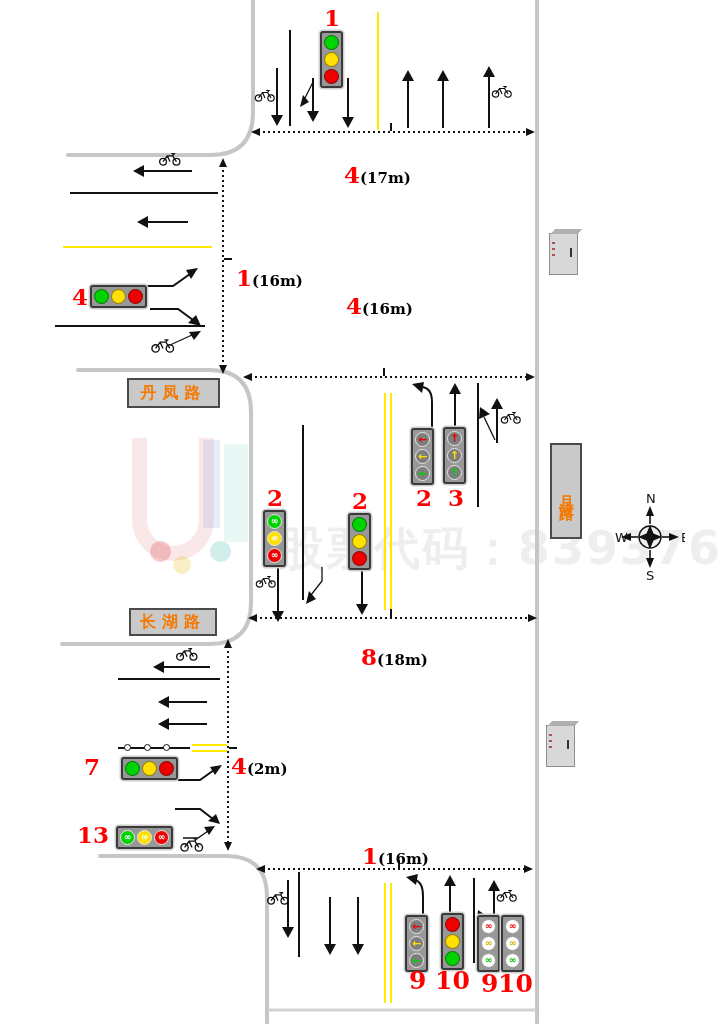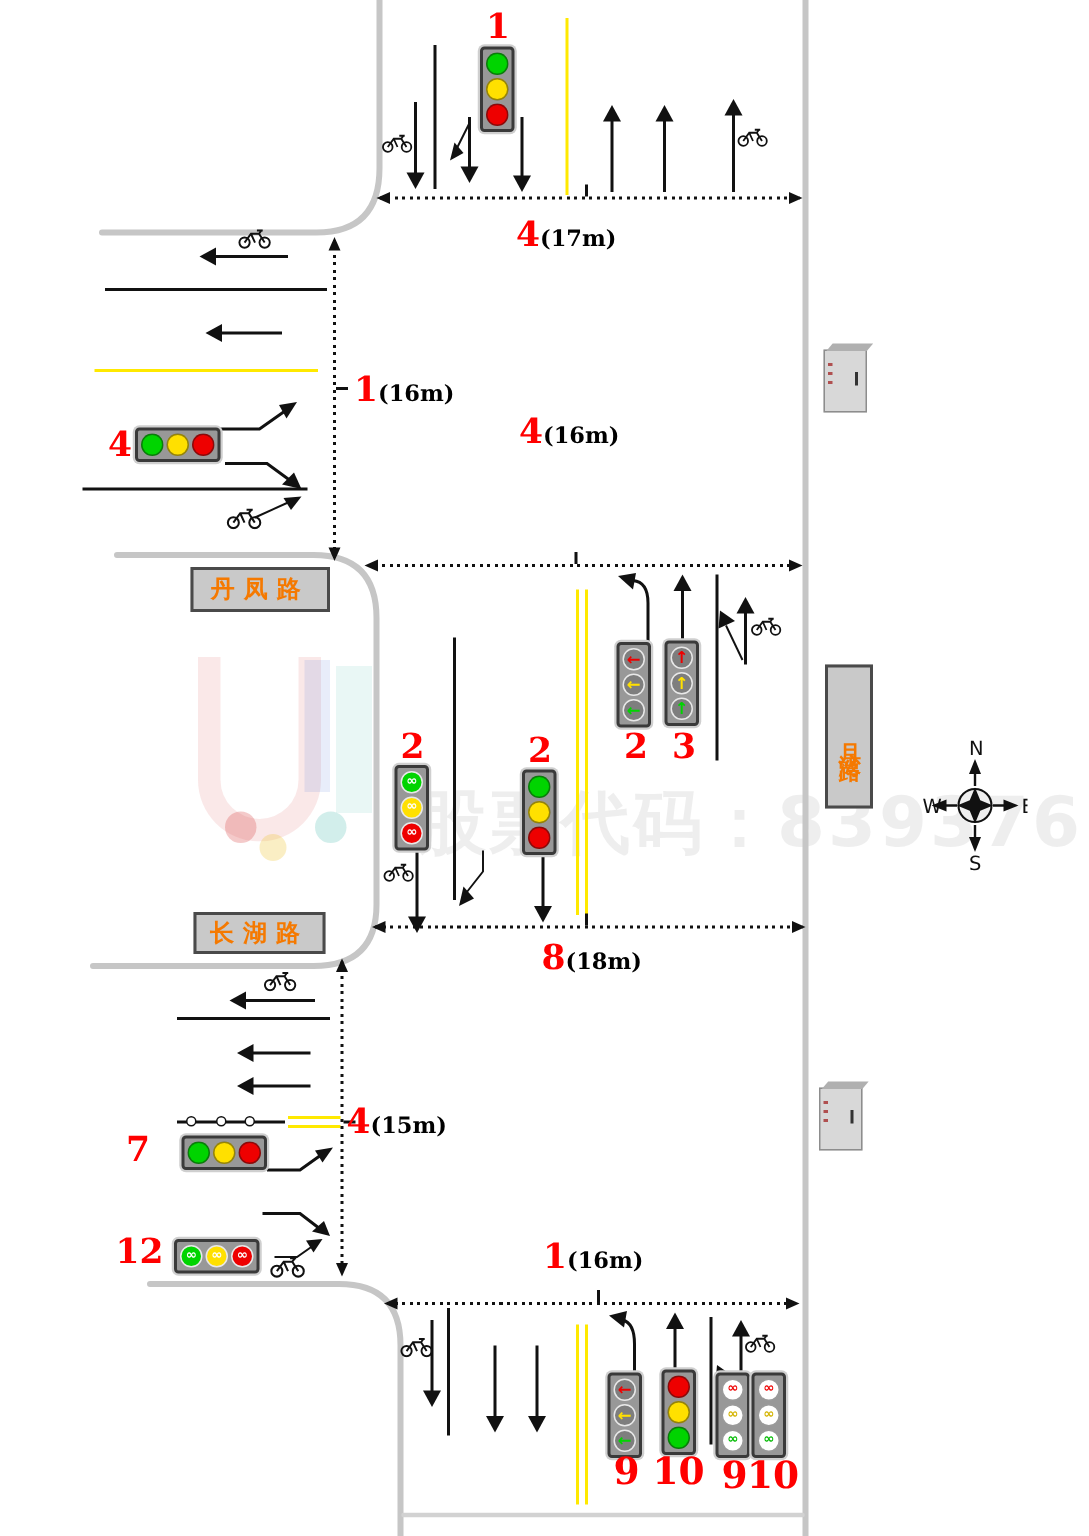--- a/index.html
+++ b/index.html
@@ -46,21 +46,21 @@
           padding:2px;border-radius:3px;box-shadow:0 0 0 1.5px #cfcfcf;z-index:5;}
   .signal.v{flex-direction:column;}
   .signal.h{flex-direction:row;}
   .lens{width:15px;height:15px;display:flex;align-items:center;justify-content:center;}
   .lens-core{width:15px;height:15px;border-radius:50%;box-sizing:border-box;display:flex;
              align-items:center;justify-content:center;line-height:1;
              font-family:"DejaVu Sans",sans-serif;font-weight:bold;}
   .sig-label{position:absolute;color:#ff0000;font:bold 23px "DejaVu Serif",serif;z-index:6;}
   .sig-label.big{font-size:25px;}
   
-  .meas{position:absolute;white-space:nowrap;font-family:"DejaVu Serif",serif;font-weight:bold;z-index:6;}
+  .meas{position:absolute;white-space:nowrap;font-family:"DejaVu Serif",serif;font-weight:bold;z-index:6;margin-top:18px;}
   .meas .num{color:#ff0000;font-size:23px;}
   .meas .dim{color:#000;font-size:15px;}
   
   .road-label{position:absolute;background:#c9c9c9;border:2px solid #4a4a4a;color:#f57900;
               font-weight:bold;font-size:16px;display:flex;align-items:center;justify-content:center;
               z-index:6;font-family:"DejaVu Sans",sans-serif;}
   .road-label.vert{writing-mode:vertical-rl;letter-spacing:5px;font-size:15px;}
   
   .cabinet{position:absolute;width:27px;height:40px;background:#d8d8d8;border:1px solid #8d8d8d;z-index:5;}
   .cabinet::before{content:"";position:absolute;top:-5px;left:3px;width:100%;height:5px;background:#b0b0b0;transform:skewX(-40deg);}
@@ -315,21 +315,21 @@
   <div class="barrier-dot" style="left:163px;top:744px;"></div>
   <div class="yline-h" style="left:192px;top:744px;width:35px;"></div>
   <div class="yline-h" style="left:192px;top:750px;width:35px;"></div>
 
   <div class="dash-v" style="left:227px;top:641px;height:208px;">
     <i class="dv-t"></i>
       <i class="dv-b"></i>
   </div>
   <div class="tick-h" style="left:229px;top:747px;"></div>
   <div class="meas" style="left:231px;top:734px;">
-    <span class="num">4</span><span class="dim">(15m)</span>
+    <span class="num">4</span><span class="dim">(2m)</span>
   </div>
 
   <div class="sig-label" style="left:84px;top:753px;">7</div>
   <div class="signal h" style="left:121px;top:757px;">
       <span class="lens">
         <span class="lens-core" style="background: rgb(0, 212, 0); border: 1px solid rgba(20, 20, 20, 0.45);"></span>
       </span>
       <span class="lens">
         <span class="lens-core" style="background: rgb(255, 224, 0); border: 1px solid rgba(20, 20, 20, 0.45);"></span>
       </span>
@@ -340,21 +340,21 @@
   <svg class="es" style="left:176px;top:762px;" width="48" height="22" viewBox="0 0 48 22">
     <path class="ln" d="M2 18 H24 L38 8"></path>
       <path class="hd" d="M46 3 L34 5 L39 13 Z"></path>
   </svg>
 
   <svg class="es" style="left:173px;top:803px;" width="48" height="24" viewBox="0 0 48 24">
     <path class="ln" d="M2 6 H27 L40 16"></path>
       <path class="hd" d="M47 21 L43 11 L35 18 Z"></path>
   </svg>
 
-  <div class="sig-label" style="left:77px;top:821px;">12</div>
+  <div class="sig-label" style="left:77px;top:821px;">13</div>
   <div class="signal h" style="left:116px;top:826px;">
       <span class="lens">
         <span class="lens-core" style="background: rgb(0, 212, 0); border: 1px solid rgb(232, 232, 232); color: rgb(255, 255, 255); font-size: 9px;">∞</span>
       </span>
       <span class="lens">
         <span class="lens-core" style="background: rgb(255, 224, 0); border: 1px solid rgb(232, 232, 232); color: rgb(255, 255, 255); font-size: 9px;">∞</span>
       </span>
       <span class="lens">
         <span class="lens-core" style="background: rgb(238, 0, 0); border: 1px solid rgb(232, 232, 232); color: rgb(255, 255, 255); font-size: 9px;">∞</span>
       </span>

